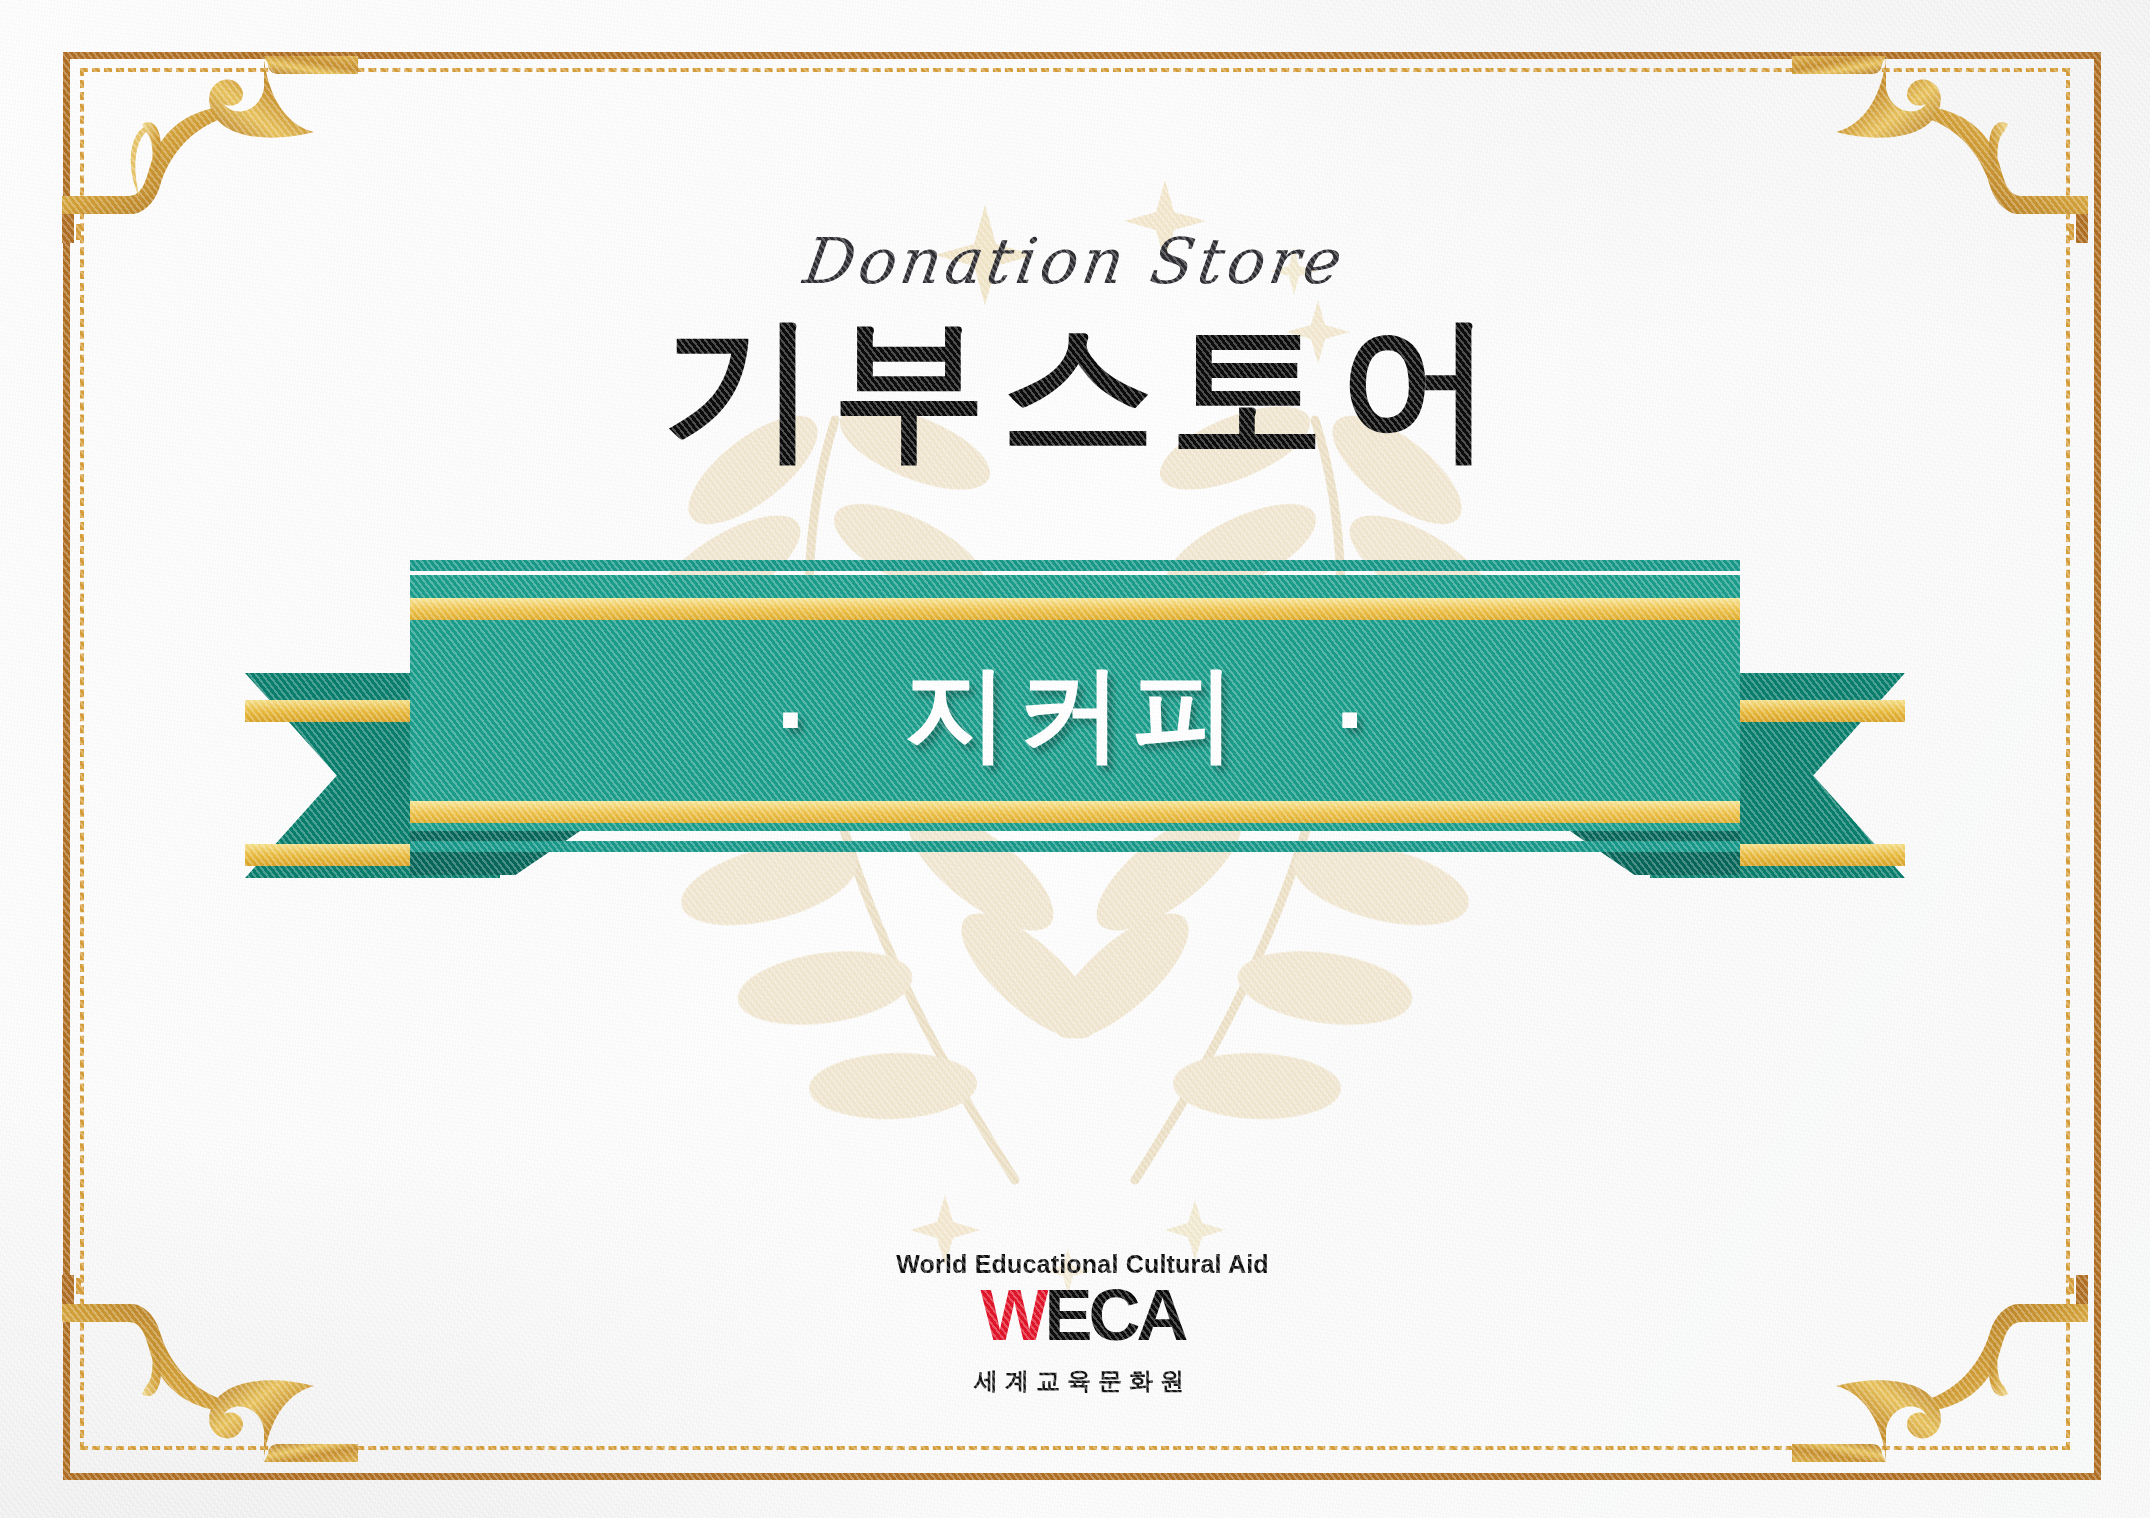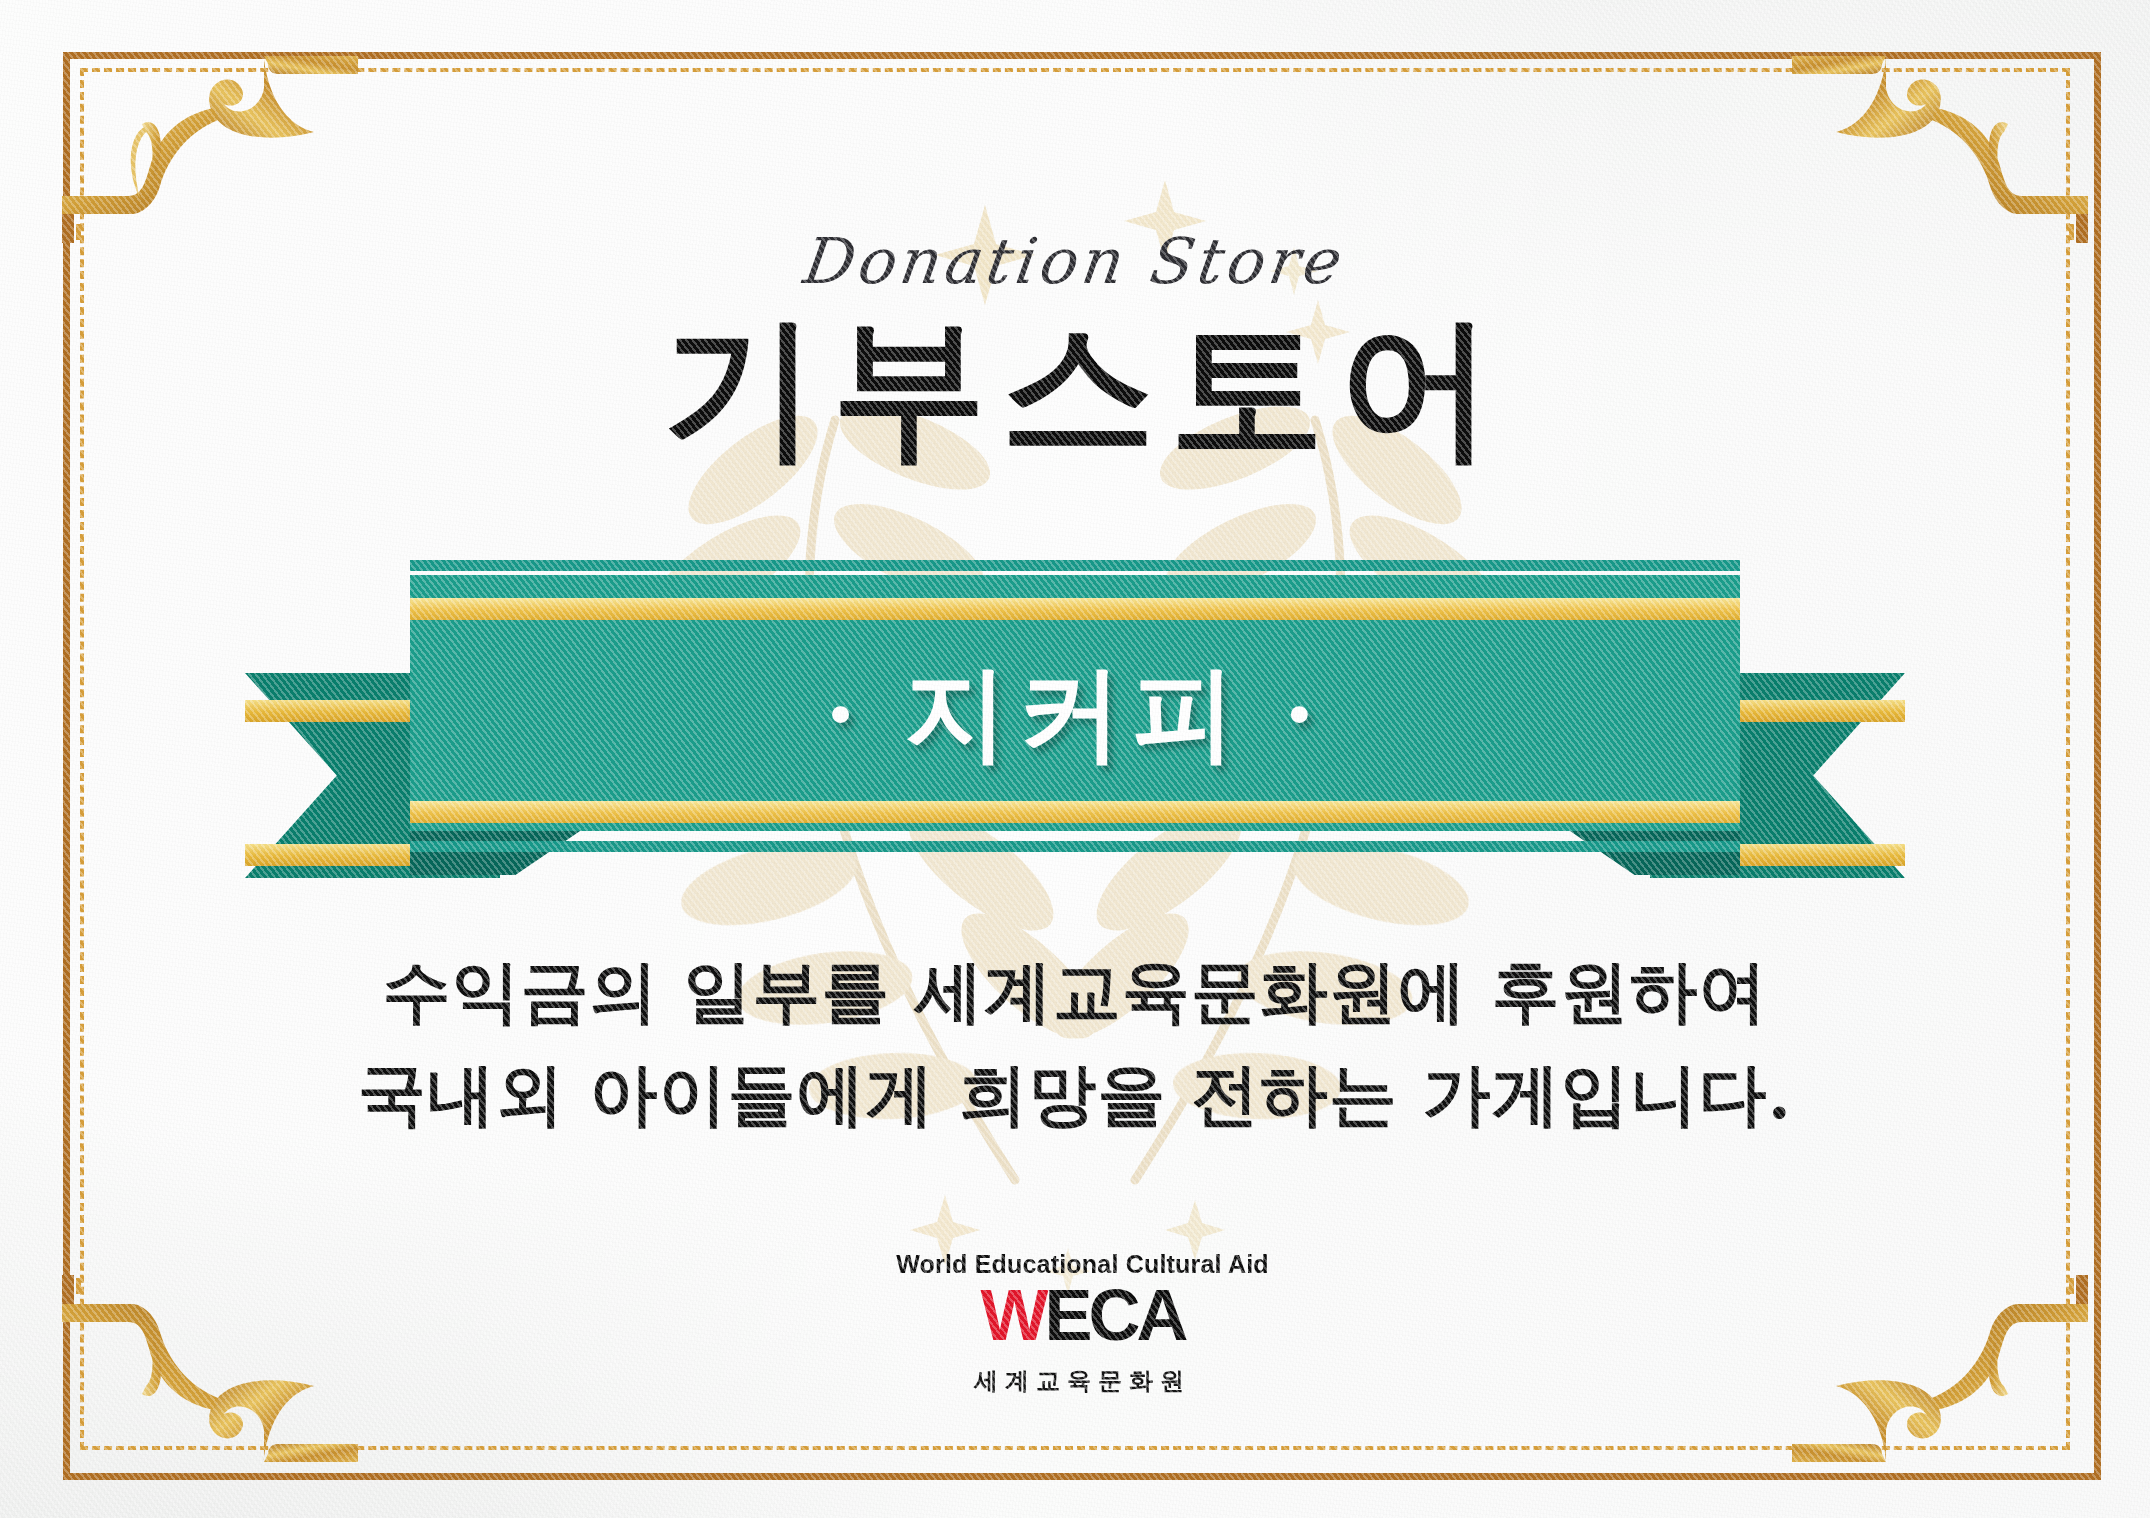--- a/index.html
+++ b/index.html
@@ -70,21 +70,21 @@
   .rb-thin.top{top:15px;}
   .rb-thin.bot{top:296px;}
   .rb-main{position:absolute;left:410px;right:410px;top:30px;height:256px;background:#1c9e8c;}
   .rb-gold{position:absolute;left:410px;right:410px;height:22px;
      background:linear-gradient(180deg,#f9e79a,#eec24a 55%,#dfae31);}
   .rb-gold.g1{top:53px;}
   .rb-gold.g2{top:256px;}
   .rb-label{
     position:absolute;left:410px;right:410px;top:30px;height:280px;
     display:flex;align-items:center;justify-content:center;
-    font-family:Liberation Serif, serif;
+    font-family:Liberation Mono, monospace;
     font-weight:700;font-size:104px;letter-spacing:10px;color:#ffffff;
     text-shadow:5px 6px 6px rgba(0,0,0,.28);
   }
 
   
   .body-copy{
     position:absolute;left:0;right:0;top:940px;text-align:center;
     font-family:"DejaVu Serif","Liberation Serif",serif;
     font-weight:700;font-size:68px;line-height:1.52;color:#101010;
     letter-spacing:1px;
@@ -244,24 +244,20 @@
     <div class="rb-thin top"></div>
     <div class="rb-thin bot"></div>
 
     <div class="rb-main"></div>
     <div class="rb-gold g1"></div>
     <div class="rb-gold g2"></div>
 
     <div class="rb-label">· 지커피 ·</div>
   </div>
 
-  <div class="body-copy">
-    <div>수익금의 일부를 세계교육문화원에 후원하여</div>
-    <div>국내외 아이들에게 희망을 전하는 가게입니다.</div>
-  </div>
 
   <div class="logo">
     <div class="logo-tag">World Educational Cultural Aid</div>
     <div class="logo-mark"><span class="w">W</span><span>ECA</span></div>
     <div class="logo-kr">세계교육문화원</div>
   </div>
 
   <div class="grain"></div>
 </div>
 

